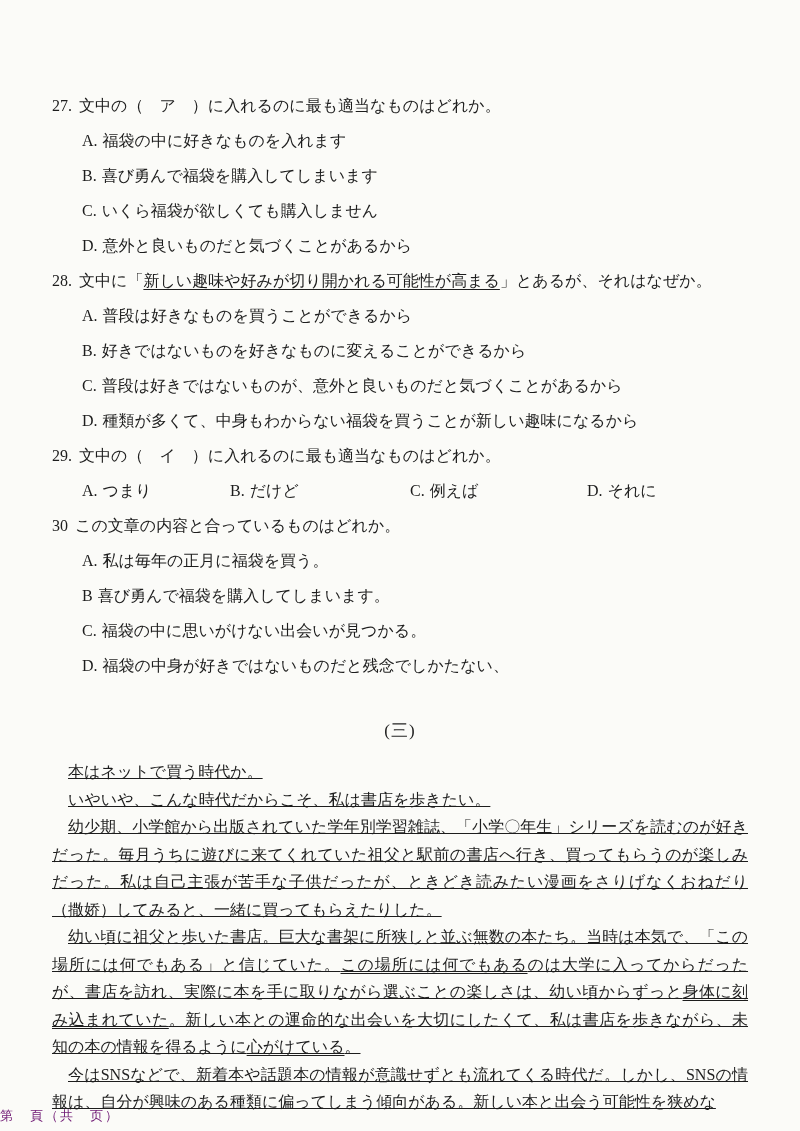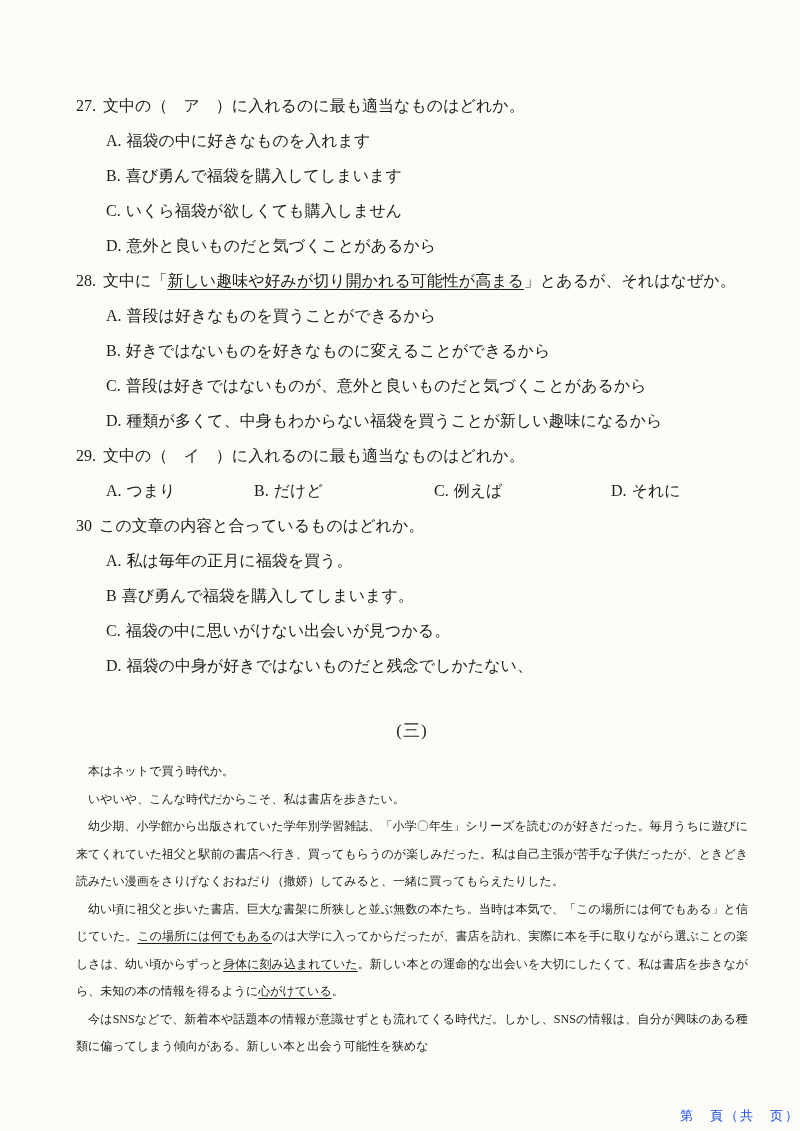--- a/index.html
+++ b/index.html
@@ -8,21 +8,21 @@
     width: 800px;
     height: 1131px;
     margin: 0 auto;
     background: #fbfbf8;
     overflow: hidden;
     font-family: "Liberation Serif", "DejaVu Serif", serif;
     color: #1d1d1d;
     box-sizing: border-box;
   }
   .content {
-    padding: 88px 52px 0 76px;
+    padding: 88px 52px 0 52px;
   }
   
   .question-block { margin: 0; }
   .question-stem {
     font-size: 16px;
     line-height: 35px;
     white-space: normal;
   }
   .qnum { margin-right: 7px; }
   .u { text-decoration: underline; text-underline-offset: 3px; text-decoration-thickness: 1px; }
@@ -37,34 +37,35 @@
   
   .section-title {
     text-align: center;
     font-size: 17px;
     font-weight: normal;
     margin: 36px 0 16px 0;
     letter-spacing: 1px;
   }
   .passage p {
     margin: 0;
-    font-size: 12px;
+    font-size: 16px;
     line-height: 27.5px;
     text-align: justify;
     text-indent: 1em;
+    text-decoration: underline;
   }
   
   .footer {
     position: absolute;
     bottom: 6px;
     left: 0;
     right: 0;
-    text-align: right;
+    text-align: left;
     font-size: 13px;
-    color: #1d4ed8;
+    color: #701a75;
     letter-spacing: 2px;
   }
 </style>
 </head>
 <body>
 
 <div class="page">
   <div class="content">
 
     <section class="questions" id="questions">

